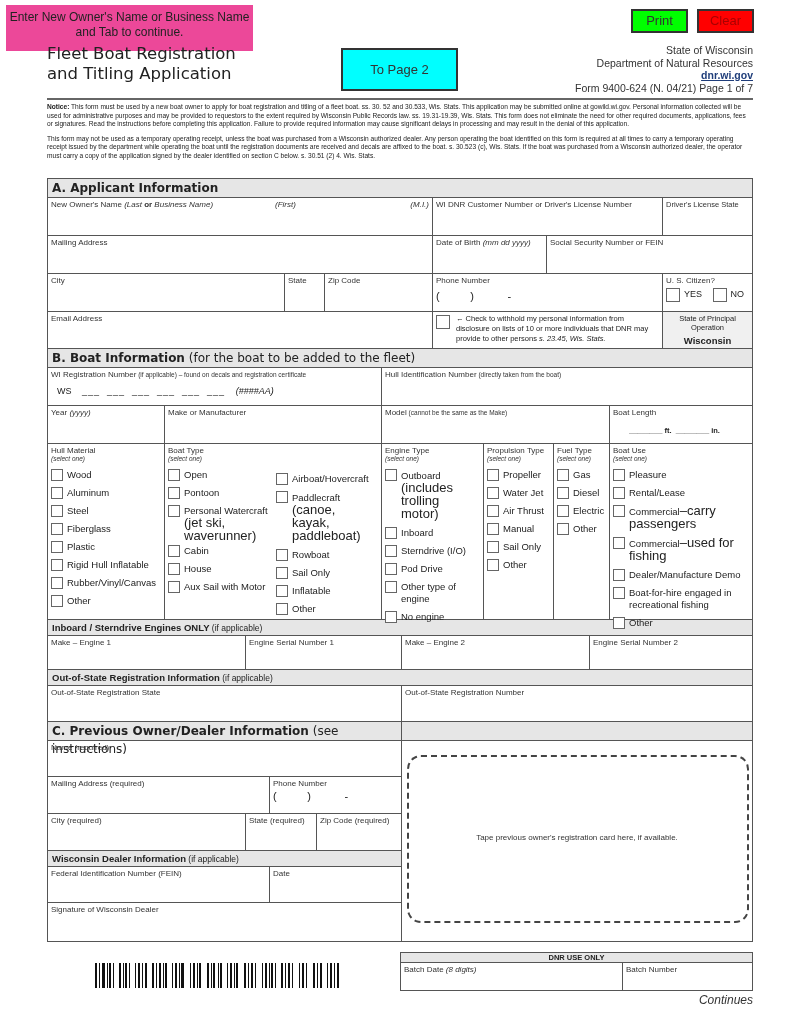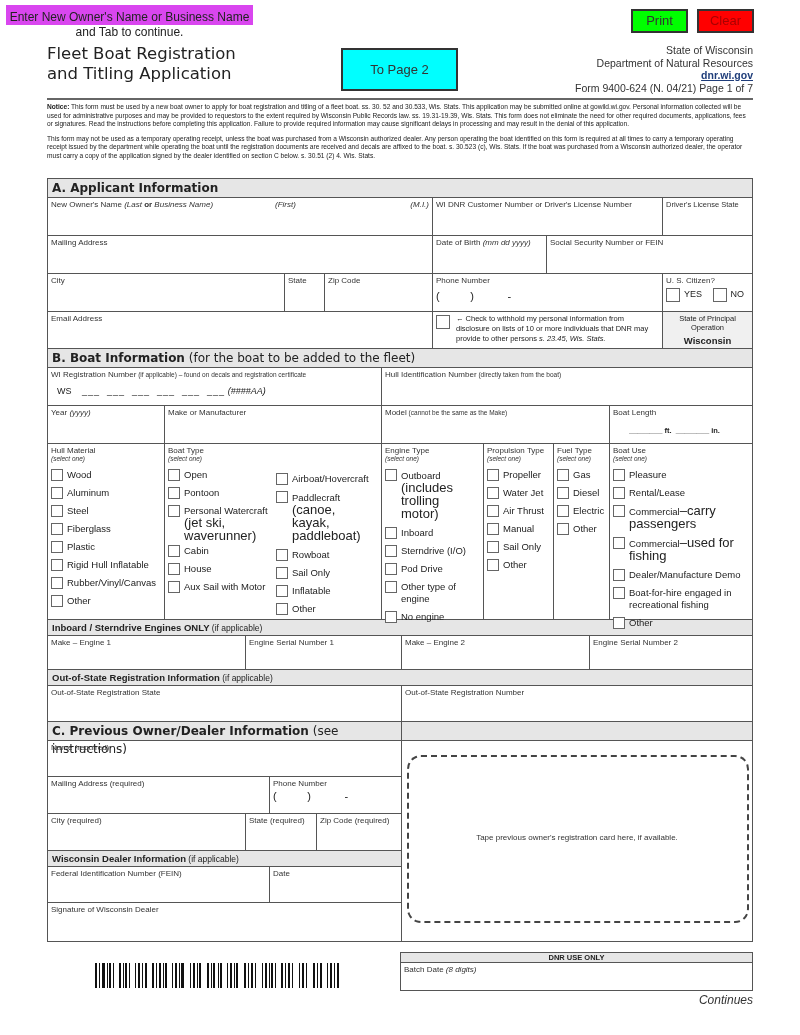--- a/index.html
+++ b/index.html
@@ -1,18 +1,18 @@
 <!DOCTYPE html>
 <html><head>
 <meta charset="utf-8">
 <style>
   * { box-sizing: border-box; margin: 0; padding: 0; }
   body { width: 800px; height: 1035px; background: #fff; font-family: "Liberation Sans", sans-serif; color: #222; position: relative; overflow: hidden; }
   .abs { position: absolute; }
-  .tooltip { left: 6px; top: 5px; width: 247px; height: 20px; background: #d946ef; color: #222; font-size: 12px; text-align: center; line-height: 15px; padding-top: 5px; }
+  .tooltip { left: 6px; top: 5px; width: 247px; height: 46px; background: #ec4899; color: #222; font-size: 12px; text-align: center; line-height: 15px; padding-top: 5px; }
   .title { left: 47px; top: 44px; font-family: "DejaVu Sans", sans-serif; font-weight: normal; font-size: 16.5px; line-height: 20px; color: #222; }
   .btn { border: 2px solid #333; font-size: 13px; text-align: center; cursor: pointer; }
   .btn-page { left: 341px; top: 48px; width: 117px; height: 43px; background: #00ffff; line-height: 39px; color: #333; }
   .btn-print { left: 631px; top: 9px; width: 57px; height: 24px; background: #00ff00; line-height: 20px; color: #333; }
   .btn-clear { left: 697px; top: 9px; width: 57px; height: 24px; background: #ff0000; line-height: 20px; color: #a00; }
   .agency { right: 47px; top: 44px; text-align: right; font-size: 10.5px; line-height: 12.5px; color: #333; }
   .agency .link { color: #1f3d7a; font-weight: bold; text-decoration: underline; }
   .rule { left: 47px; top: 98px; width: 706px; height: 2px; background: #666; }
   .notice { left: 47px; top: 103px; width: 706px; font-size: 6.6px; line-height: 8.6px; color: #222; }
   .notice p { margin-bottom: 6px; }
@@ -111,21 +111,21 @@
     </div>
   </div>
 
   <div class="sec"><span>B.  Boat Information</span><span class="sub"> (for the boat to be added to the fleet)</span></div>
   <div class="row" style="height:38px">
     <div class="cell" style="width:334px">
       <span class="lbl">WI Registration Number</span><span class="lbl small"> (if applicable) – found on decals and registration certificate</span>
       <div style="font-size:9px;margin-top:7px;padding-left:6px">
         <span>WS</span>
         <span style="letter-spacing:1px;margin-left:8px">___ &nbsp;___ &nbsp;___ &nbsp;___ &nbsp;___ &nbsp;___</span>
-        <i style="">(####AA)</i>
+        <i style="margin-left:8px">(####AA)</i>
       </div>
     </div>
     <div class="cell" style="flex:1"><span class="lbl">Hull Identification Number</span><span class="lbl small"> (directly taken from the boat)</span></div>
   </div>
   <div class="row" style="height:38px">
     <div class="cell" style="width:117px"><span class="lbl">Year </span><i class="lbl">(yyyy)</i></div>
     <div class="cell" style="width:217px"><span class="lbl">Make or Manufacturer</span></div>
     <div class="cell" style="width:228px"><span class="lbl">Model</span><span class="lbl small"> (cannot be the same as the Make)</span></div>
     <div class="cell" style="flex:1">
       <span class="lbl">Boat Length</span>
@@ -444,16 +444,17 @@
       <rect x="235" y="0" width="2" height="25"></rect>
       <rect x="239" y="0" width="1" height="25"></rect>
       <rect x="242" y="0" width="2" height="25"></rect>
   </g>
 </svg>
 
 <div class="abs dnr">
   <div style="background:#e6e6e6;border-bottom:1px solid #555;text-align:center;font-size:7.5px;font-weight:bold;height:10px;line-height:10px">DNR USE ONLY</div>
   <div style="display:flex;height:27px">
     <div class="cell" style="width:222px"><span class="lbl">Batch Date </span><i class="lbl">(8 digits)</i></div>
+    <div class="cell" style="flex:1"><span class="lbl">Batch Number</span></div>
   </div>
 </div>
 
 <div class="abs continues">Continues</div>
 
 </body></html>

